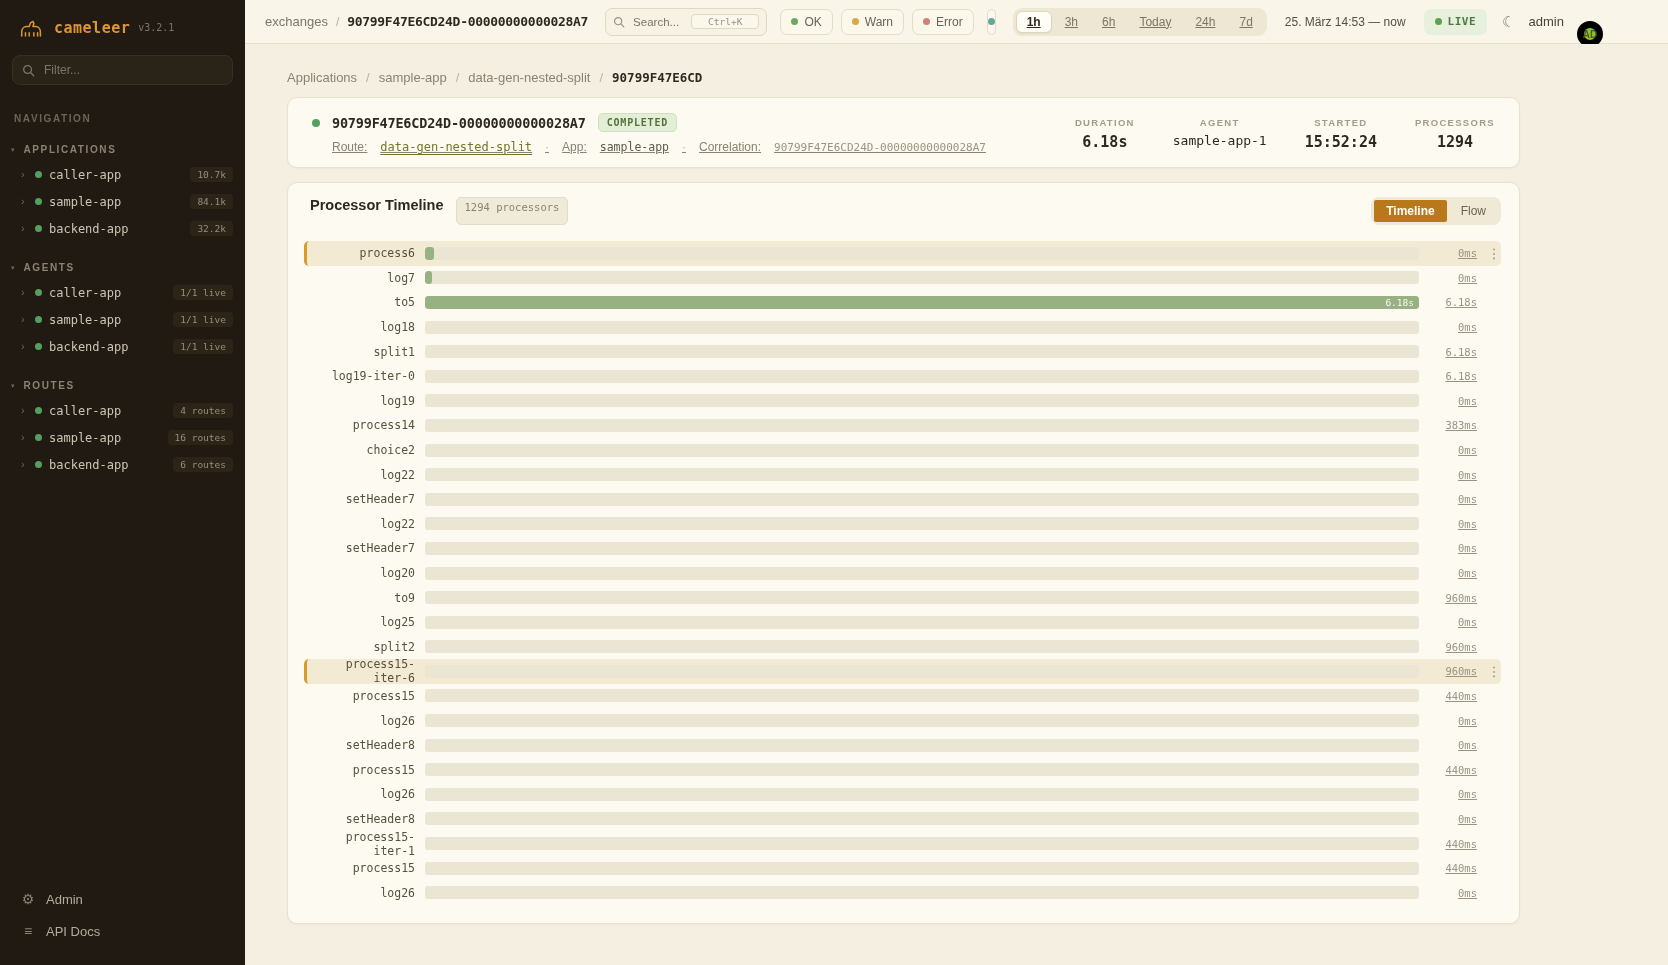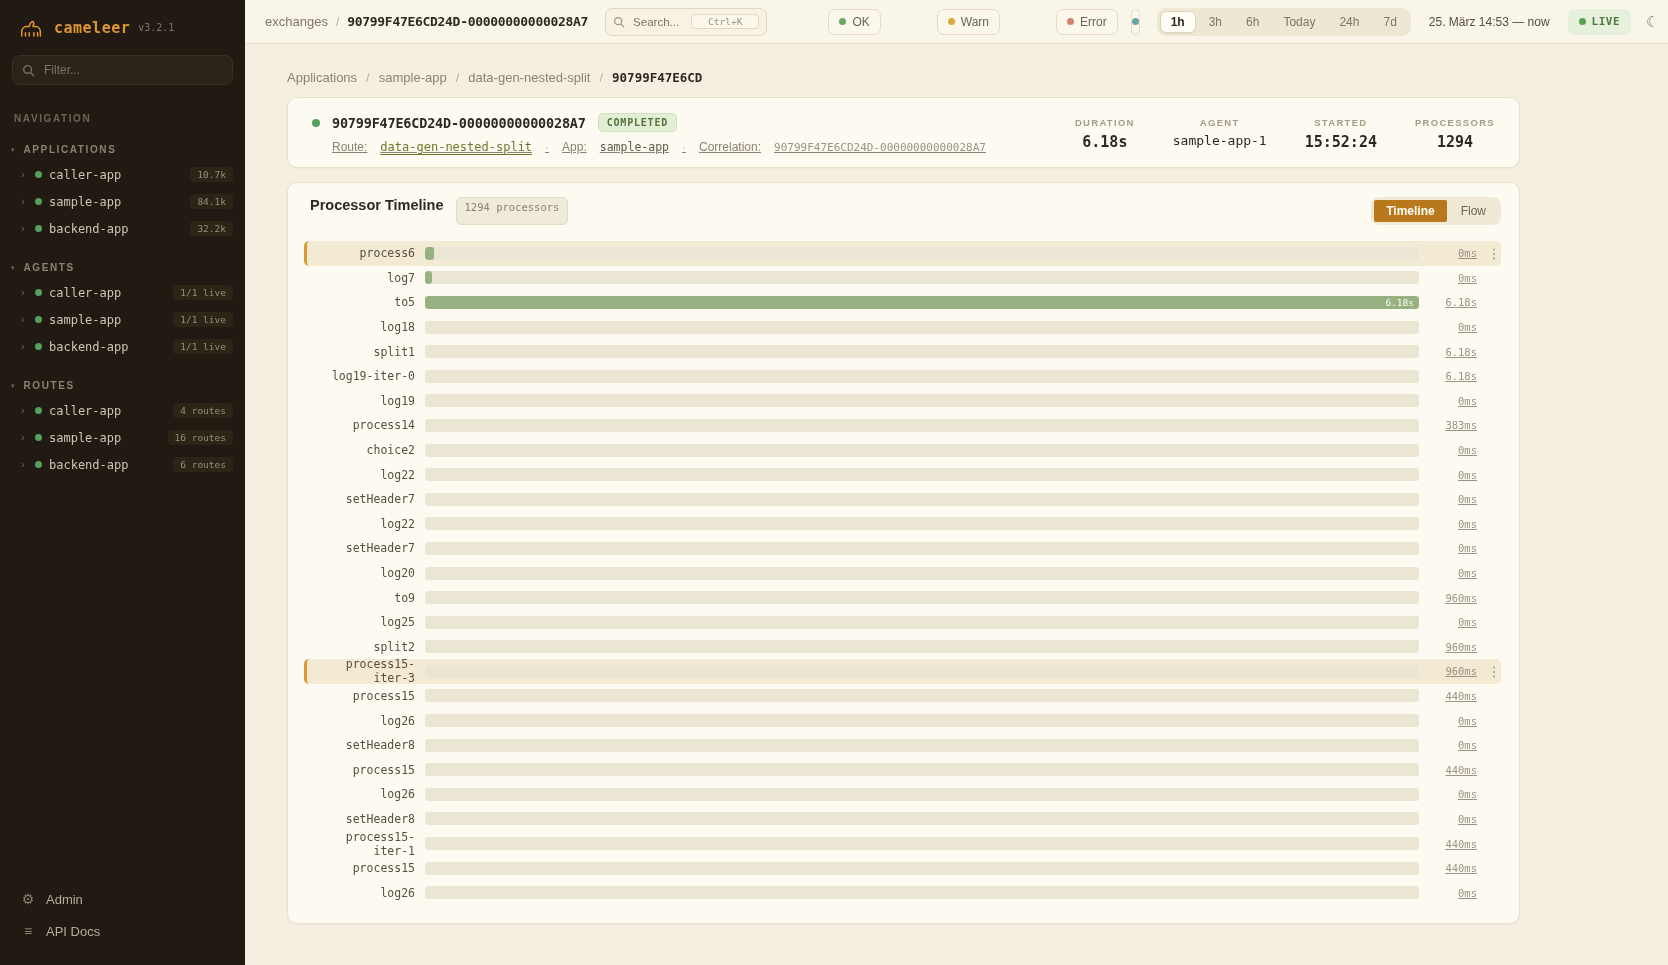--- a/index.html
+++ b/index.html
@@ -46,38 +46,38 @@
   .crumb-id { font: bold 13px "DejaVu Sans Mono", monospace; color: #2d2920; letter-spacing: -0.3px; }
   .searchbox { display: flex; align-items: center; gap: 6px; height: 28px; padding: 0 7px;
     border: 1px solid #e1d8c2; background: #f7f2e4; border-radius: 7px; color: #9b9383; margin-left: 4px; cursor: text; }
   .searchbox input { width: 54px; border: none; background: transparent; outline: none;
     font: 11.5px "Liberation Sans", sans-serif; color: #55503f; }
   .searchbox kbd { font: 9.5px "DejaVu Sans Mono", monospace; color: #9b9383;
     border: 1px solid #e1d8c2; background: #fbf7eb; border-radius: 4px; padding: 1px 16px; }
   .filter-pills { display: flex; gap: 8px; }
   .pill { display: flex; align-items: center; gap: 6px; height: 26px; padding: 0 10px;
     border: 1px solid #e4dcc6; background: #fbf7eb; border-radius: 7px;
-    font: 12px "Liberation Sans", sans-serif; color: #6a6454; cursor: pointer; margin-left: 48px; }
+    font: 12px "Liberation Sans", sans-serif; color: #6a6454; cursor: pointer; }
   .dot { width: 7px; height: 7px; border-radius: 50%; }
   .pill-extra { display: flex; align-items: center; justify-content: center; height: 26px; width: 18px;
     border: 1px solid #e4dcc6; background: #fbf7eb; border-radius: 7px; cursor: pointer; }
   .time-seg { display: flex; gap: 2px; background: #eee7d3; border-radius: 9px; padding: 3px; margin-left: 4px; }
   .seg-item { font: 12px "Liberation Sans", sans-serif; color: #7e7666; padding: 4px 11px;
-    border-radius: 6px; border: none; background: transparent; cursor: pointer; white-space: nowrap; }
+    border-radius: 6px; border: none; background: transparent; cursor: pointer; white-space: nowrap; text-decoration: underline; }
   .seg-item.active { background: #fffdf5; border: 1px solid #ded5bd; color: #2d2920;
     font-weight: bold; padding: 3px 10px; box-shadow: 0 1px 1px rgba(0,0,0,0.05); }
   .date-range { font: 12px "Liberation Sans", sans-serif; color: #55503f; white-space: nowrap;
     margin: 0 5px; cursor: pointer; }
   .live-badge { display: flex; align-items: center; gap: 6px; height: 26px; padding: 0 11px;
     background: #e7f0dc; border-radius: 7px; cursor: pointer; }
   .live-dot { width: 7px; height: 7px; border-radius: 50%; background: #5ba24f; }
   .live-label { font: bold 11px "DejaVu Sans Mono", monospace; color: #4c7a40; letter-spacing: 0.5px; }
   .moon { font-size: 15px; color: #8b8372; cursor: pointer; margin-left: 2px; }
   .user-name { font: 13px "Liberation Sans", sans-serif; color: #4a4436; cursor: pointer; }
-  .avatar { width: 26px; height: 26px; border-radius: 50%; background: #84cc16; border: 2px solid #000000;
+  .avatar { width: 26px; height: 26px; border-radius: 50%; background: #84cc16; border: 7px solid #000000;
     display: flex; align-items: center; justify-content: center;
     font: bold 10px "Liberation Sans", sans-serif; color: #5c5138; cursor: pointer; margin-top: 25px; }
 
   
   .main { flex: 1; background: #f5efe1; padding: 26px 148px 0 42px; overflow: hidden; }
   .mcrumb { display: flex; align-items: center; gap: 9px; font: 13px "Liberation Sans", sans-serif; color: #8b8272; }
   .mc-item { cursor: pointer; }
   .mc-item.current { font: bold 12.5px "DejaVu Sans Mono", monospace; color: #2d2920; cursor: default; }
   .mc-sep { color: #bcb39d; }
   .card { background: #fdfaf1; border: 1px solid #e9e1cc; border-radius: 10px;
@@ -460,21 +460,21 @@
               <span class="tl-dur">0ms</span>
               <span class="tl-menu">⋮</span>
             </div>
             <div class="tl-row">
               <span class="tl-name">split2</span>
               <div class="tl-track"></div>
               <span class="tl-dur">960ms</span>
               <span class="tl-menu">⋮</span>
             </div>
             <div class="tl-row selected">
-              <span class="tl-name">process15-iter-3</span>
+              <span class="tl-name">process15-iter-6</span>
               <div class="tl-track"></div>
               <span class="tl-dur">960ms</span>
               <span class="tl-menu">⋮</span>
             </div>
             <div class="tl-row">
               <span class="tl-name">process15</span>
               <div class="tl-track"></div>
               <span class="tl-dur">440ms</span>
               <span class="tl-menu">⋮</span>
             </div>

